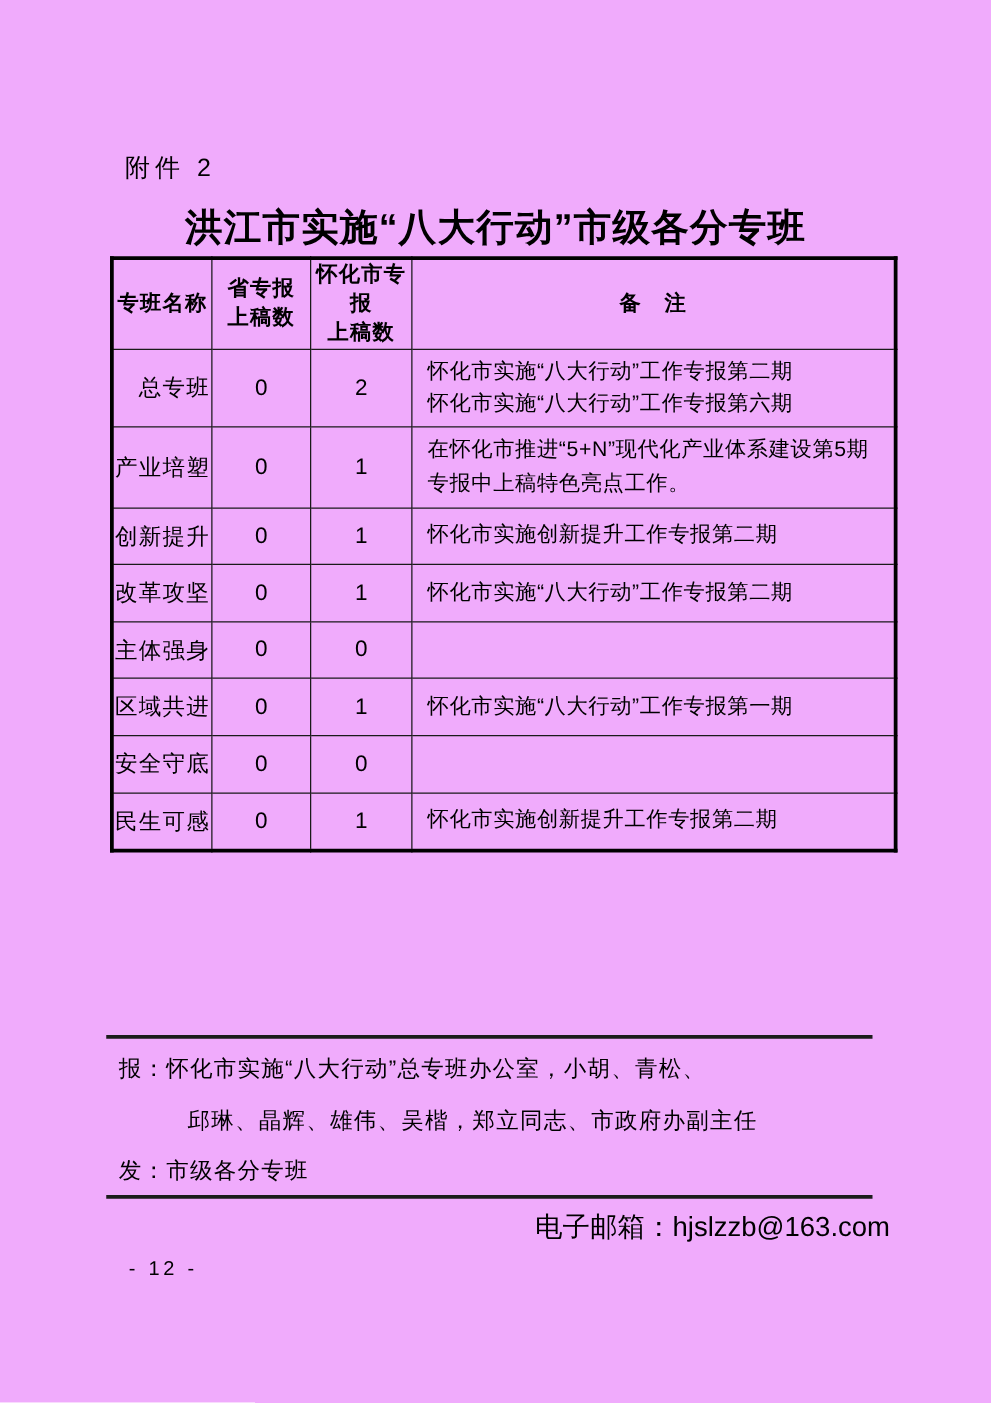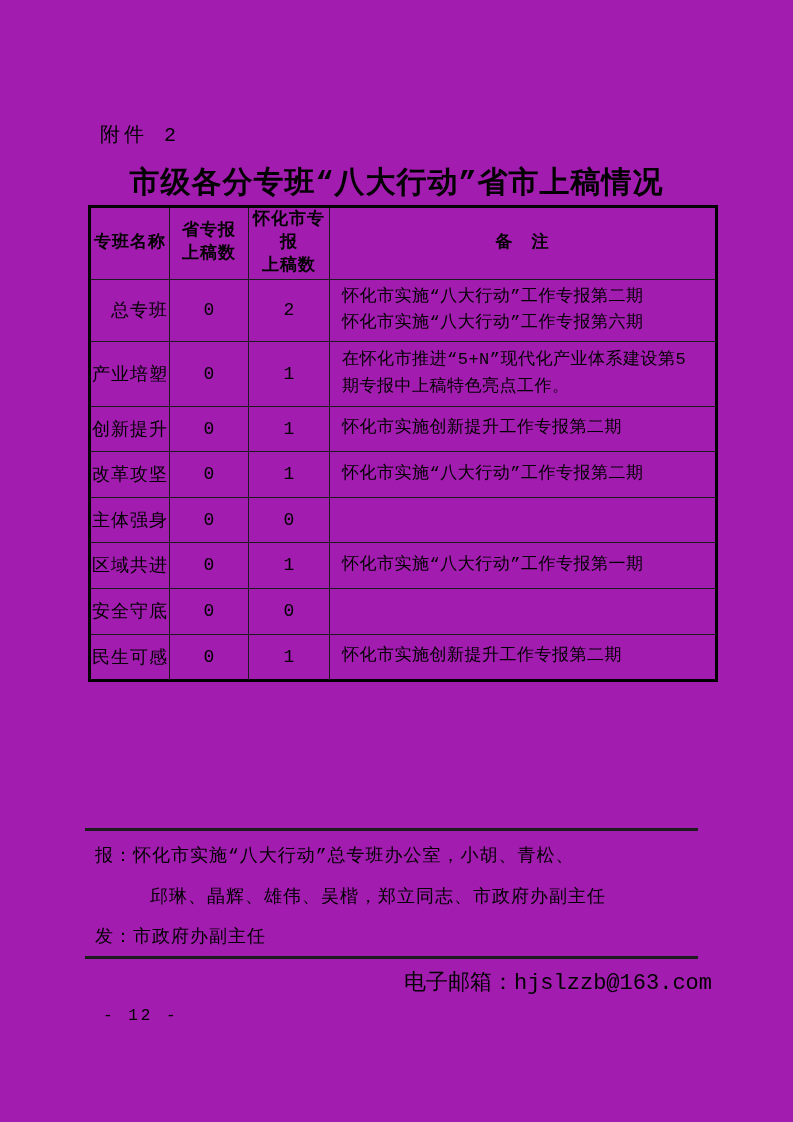--- a/index.html
+++ b/index.html
@@ -1,21 +1,21 @@
 <!DOCTYPE html>
 <html><head>
 <meta charset="utf-8">
 <style>
   html,body { margin:0; padding:0; background:#ffffff; }
   .page {
     position:relative;
     width:793px; height:1122px;
-    background:#a21caf;
+    background:#f0abfc;
     color:#000;
-    font-family:Liberation Mono, monospace;
+    font-family:Liberation Sans, sans-serif;
     overflow:hidden;
   }
   .attachment {
     position:absolute; left:100px; top:121px;
     font-size:20px; letter-spacing:4px;
   }
   .doc-title {
     position:absolute; left:0; top:162px; width:100%;
     margin:0; text-align:center;
     font-size:30px; font-weight:bold; letter-spacing:1px;
@@ -65,21 +65,21 @@
     font-size:16px; letter-spacing:3px;
   }
 </style>
 </head>
 <body>
 
 <div class="page">
 
   <div class="attachment">附件 2</div>
 
-  <h1 class="doc-title">市级各分专班“八大行动”省市上稿情况</h1>
+  <h1 class="doc-title">洪江市实施“八大行动”市级各分专班</h1>
 
   <table class="report-table">
     <colgroup>
       <col style="width:80px">
       <col style="width:79px">
       <col style="width:81px">
       <col style="width:387px">
     </colgroup>
     <thead>
       <tr style="height:56px">
@@ -141,21 +141,21 @@
         <td class="c-num">1</td>
         <td class="c-remark">怀化市实施创新提升工作专报第二期</td>
       </tr>
     </tbody>
   </table>
 
   <div class="rule rule-top"></div>
 
   <div class="footer-line fl-1">报：怀化市实施“八大行动”总专班办公室，小胡、青松、</div>
   <div class="footer-line fl-2">邱琳、晶辉、雄伟、吴楷，郑立同志、市政府办副主任</div>
-  <div class="footer-line fl-3">发：市政府办副主任</div>
+  <div class="footer-line fl-3">发：市级各分专班</div>
 
   <div class="rule rule-bottom"></div>
 
   <div class="email-line"><span>电子邮箱：</span><span>hjslzzb@163.com</span></div>
 
   <div class="page-number">- 12 -</div>
 
 </div>
 
 </body></html>

